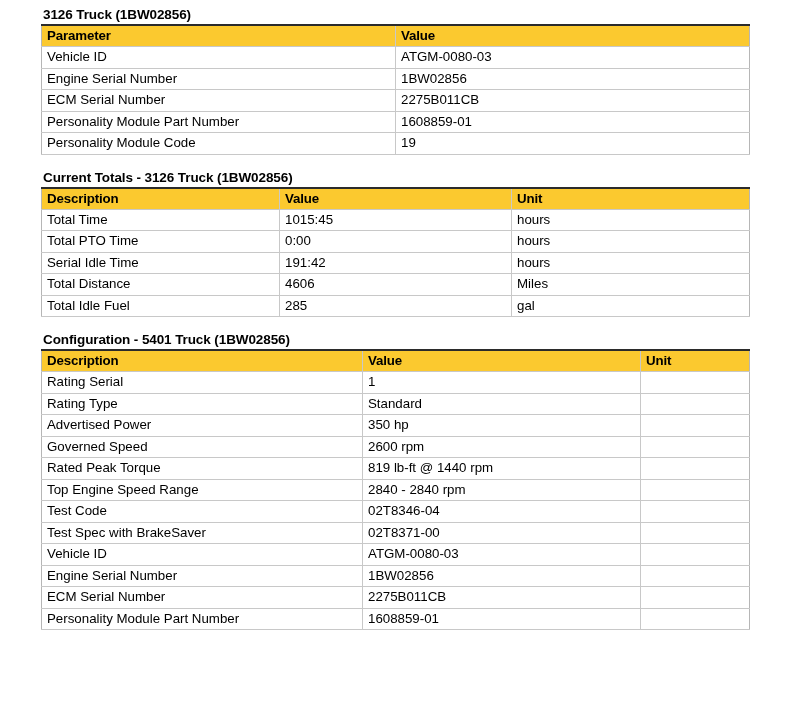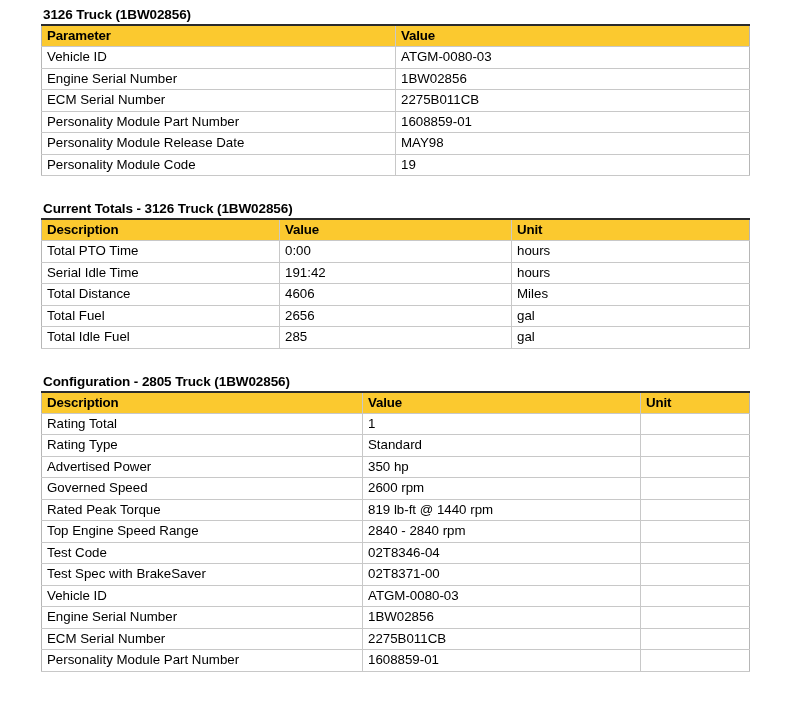--- a/index.html
+++ b/index.html
@@ -14,21 +14,21 @@
     height: 725px;
     font-family: "Liberation Sans", sans-serif;
     color: #000000;
     overflow: hidden;
   }
   .page {
     padding: 6px 41px 0 41px;
     width: 772px;
   }
   .section { margin-bottom: 0; }
-  .section + .section { margin-top: 24px; }
+  .section + .section { margin-top: 14px; }
 
   .section-title {
     font-size: 13.5px;
     font-weight: bold;
     color: #000;
     letter-spacing: -0.1px;
     line-height: 17px;
     padding-bottom: 1px;
     margin: 0 0 0 2px;
     white-space: nowrap;
@@ -114,24 +114,20 @@
         </tr>
         <tr>
           <td>ECM Serial Number</td>
           <td>2275B011CB</td>
         </tr>
         <tr>
           <td>Personality Module Part Number</td>
           <td>1608859-01</td>
         </tr>
         <tr>
-          <td>Personality Module Release Date</td>
-          <td>MAY98</td>
-        </tr>
-        <tr>
           <td>Personality Module Code</td>
           <td>19</td>
         </tr>
       </tbody>
     </table>
   </div>
 
   <div class="section">
     <div class="section-title">Current Totals - 3126 Truck (1BW02856)</div>
     <table class="rpt t2">
@@ -142,66 +138,66 @@
         </colgroup>
       <thead>
         <tr>
           <th>Description</th>
           <th>Value</th>
           <th>Unit</th>
         </tr>
       </thead>
       <tbody>
         <tr>
+          <td>Total Time</td>
+          <td>1015:45</td>
+          <td>hours</td>
+        </tr>
+        <tr>
           <td>Total PTO Time</td>
           <td>0:00</td>
           <td>hours</td>
         </tr>
         <tr>
           <td>Serial Idle Time</td>
           <td>191:42</td>
           <td>hours</td>
         </tr>
         <tr>
           <td>Total Distance</td>
           <td>4606</td>
           <td>Miles</td>
         </tr>
         <tr>
-          <td>Total Fuel</td>
-          <td>2656</td>
-          <td>gal</td>
-        </tr>
-        <tr>
           <td>Total Idle Fuel</td>
           <td>285</td>
           <td>gal</td>
         </tr>
       </tbody>
     </table>
   </div>
 
   <div class="section">
-    <div class="section-title">Configuration - 2805 Truck (1BW02856)</div>
+    <div class="section-title">Configuration - 5401 Truck (1BW02856)</div>
     <table class="rpt t3">
       <colgroup>
           <col class="c1">
           <col class="c2">
           <col class="c3">
         </colgroup>
       <thead>
         <tr>
           <th>Description</th>
           <th>Value</th>
           <th>Unit</th>
         </tr>
       </thead>
       <tbody>
         <tr>
-          <td>Rating Total</td>
+          <td>Rating Serial</td>
           <td>1</td>
           <td></td>
         </tr>
         <tr>
           <td>Rating Type</td>
           <td>Standard</td>
           <td></td>
         </tr>
         <tr>
           <td>Advertised Power</td>

